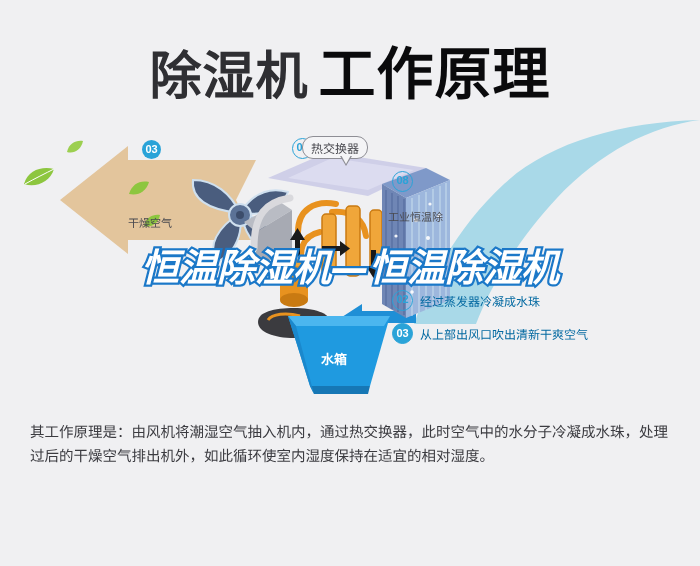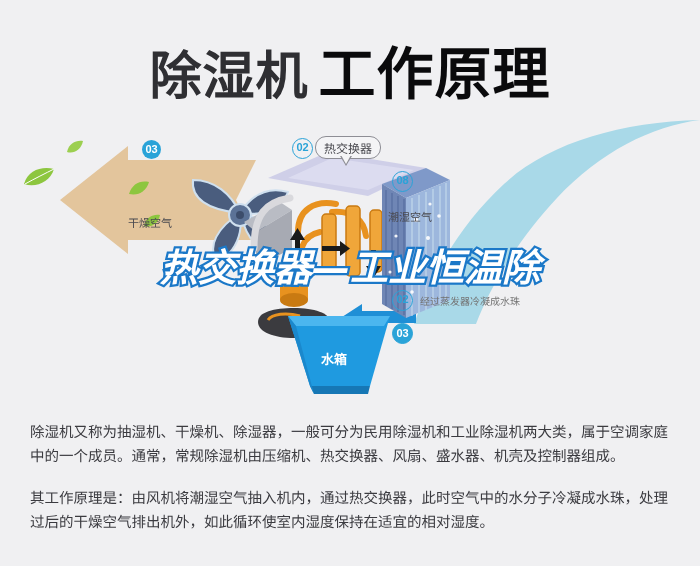--- a/index.html
+++ b/index.html
@@ -88,21 +88,21 @@
   .steps{position:absolute;left:392px;top:290px;width:300px;}
   .step-row{display:flex;align-items:center;margin-bottom:12px;}
   .step-row .badge-s{
     position:static;flex:0 0 auto;width:19px;height:19px;border-radius:50%;
     border:1.6px solid #2aa3d8;color:#2aa3d8;
     font-size:11px;font-weight:bold;line-height:17px;text-align:center;
     margin-right:7px;
   }
   .step-row .badge-s.filled{background:#2aa3d8;color:#fff;line-height:19px;border-color:#2aa3d8;}
   .step-txt{
-    color:#737373;font-size:10px;white-space:nowrap;
+    color:#0369a1;font-size:12px;white-space:nowrap;
     font-family:"DejaVu Sans",sans-serif;
   }
 
   
   .overlay{
     position:absolute;left:0;top:246px;width:700px;
     text-align:center;pointer-events:none;
   }
   .overlay-line{
     font-size:38px;font-weight:bold;font-style:italic;
@@ -244,40 +244,40 @@
       <path d="M30 8 L132 8 L126 18 L38 18 Z" fill="#4bb6ef"></path>
       <path d="M52 78 L112 78 L110 86 L56 86 Z" fill="#1677b5"></path>
       <path d="M30 8 L38 18 L56 86 L52 78 Z" fill="#1b88cc"></path>
       <text x="76" y="56" font-family="DejaVu Sans, sans-serif" font-size="13" font-weight="bold" fill="#ffffff" text-anchor="middle">水箱</text>
     </svg>
 
     <div class="badge-f" style="left:142px;top:22px;">03</div>
     <span class="cap" style="left:128px;top:96px;">干燥空气</span>
 
     <div class="badge-o" style="left:292px;top:20px;">02</div>
-    <div class="bubble" style="left:315px;top:18px;">热交换器</div>
+    <div class="bubble" style="left:302px;top:18px;">热交换器</div>
     <div class="bubble-tail" style="left:340px;top:38px;"></div>
 
     <div class="badge-o" style="left:392px;top:53px;">08</div>
-    <span class="cap" style="left:388px;top:90px;">潮湿空气</span>
+    <span class="cap" style="left:388px;top:90px;">工业恒温除</span>
 
   </div>
 
   <div class="steps">
     <div class="step-row">
       <span class="badge-s">02</span>
       <span class="step-txt">经过蒸发器冷凝成水珠</span>
     </div>
     <div class="step-row">
       <span class="badge-s filled">03</span>
+      <span class="step-txt">从上部出风口吹出清新干爽空气</span>
     </div>
   </div>
 
   <div class="overlay">
-    <div class="overlay-line">热交换器—工业恒温除</div>
+    <div class="overlay-line">恒温除湿机—恒温除湿机</div>
   </div>
 
   <div class="copy">
-    <p class="para">除湿机又称为抽湿机、干燥机、除湿器，一般可分为民用除湿机和工业除湿机两大类，属于空调家庭中的一个成员。通常，常规除湿机由压缩机、热交换器、风扇、盛水器、机壳及控制器组成。</p>
     <p class="para">其工作原理是：由风机将潮湿空气抽入机内，通过热交换器，此时空气中的水分子冷凝成水珠，处理过后的干燥空气排出机外，如此循环使室内湿度保持在适宜的相对湿度。</p>
   </div>
 
 </div>
 
 </body></html>

